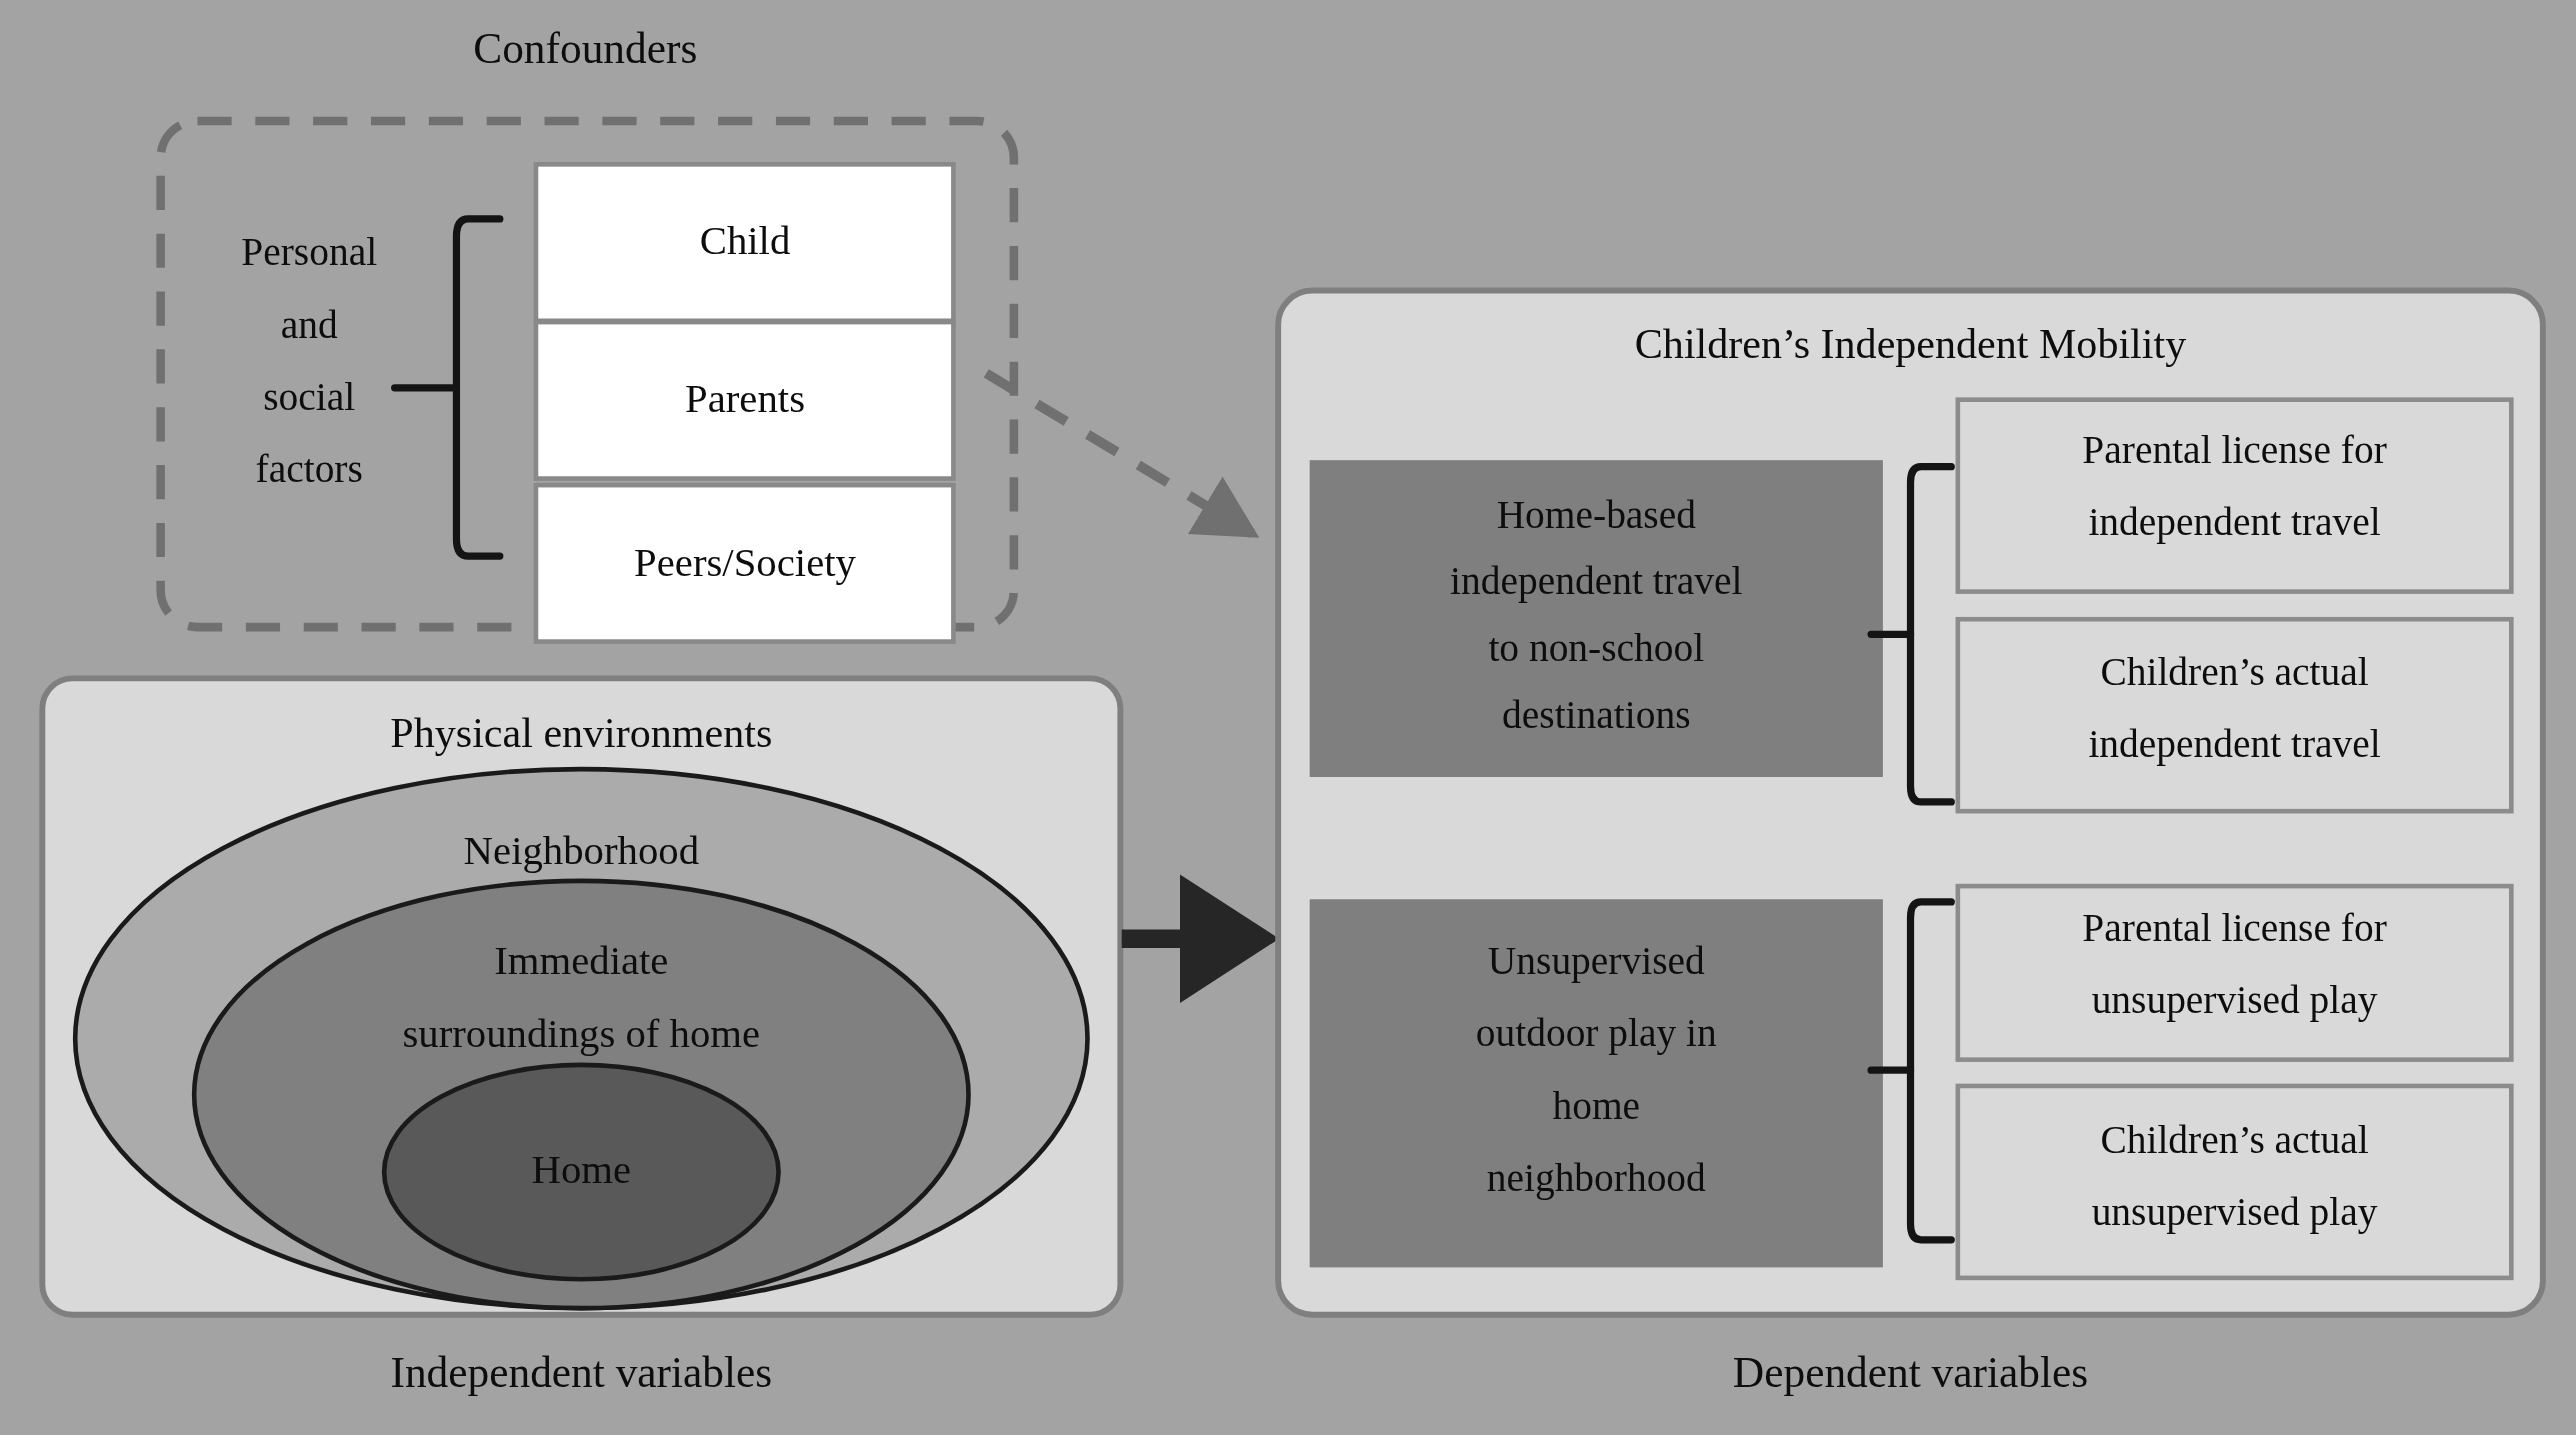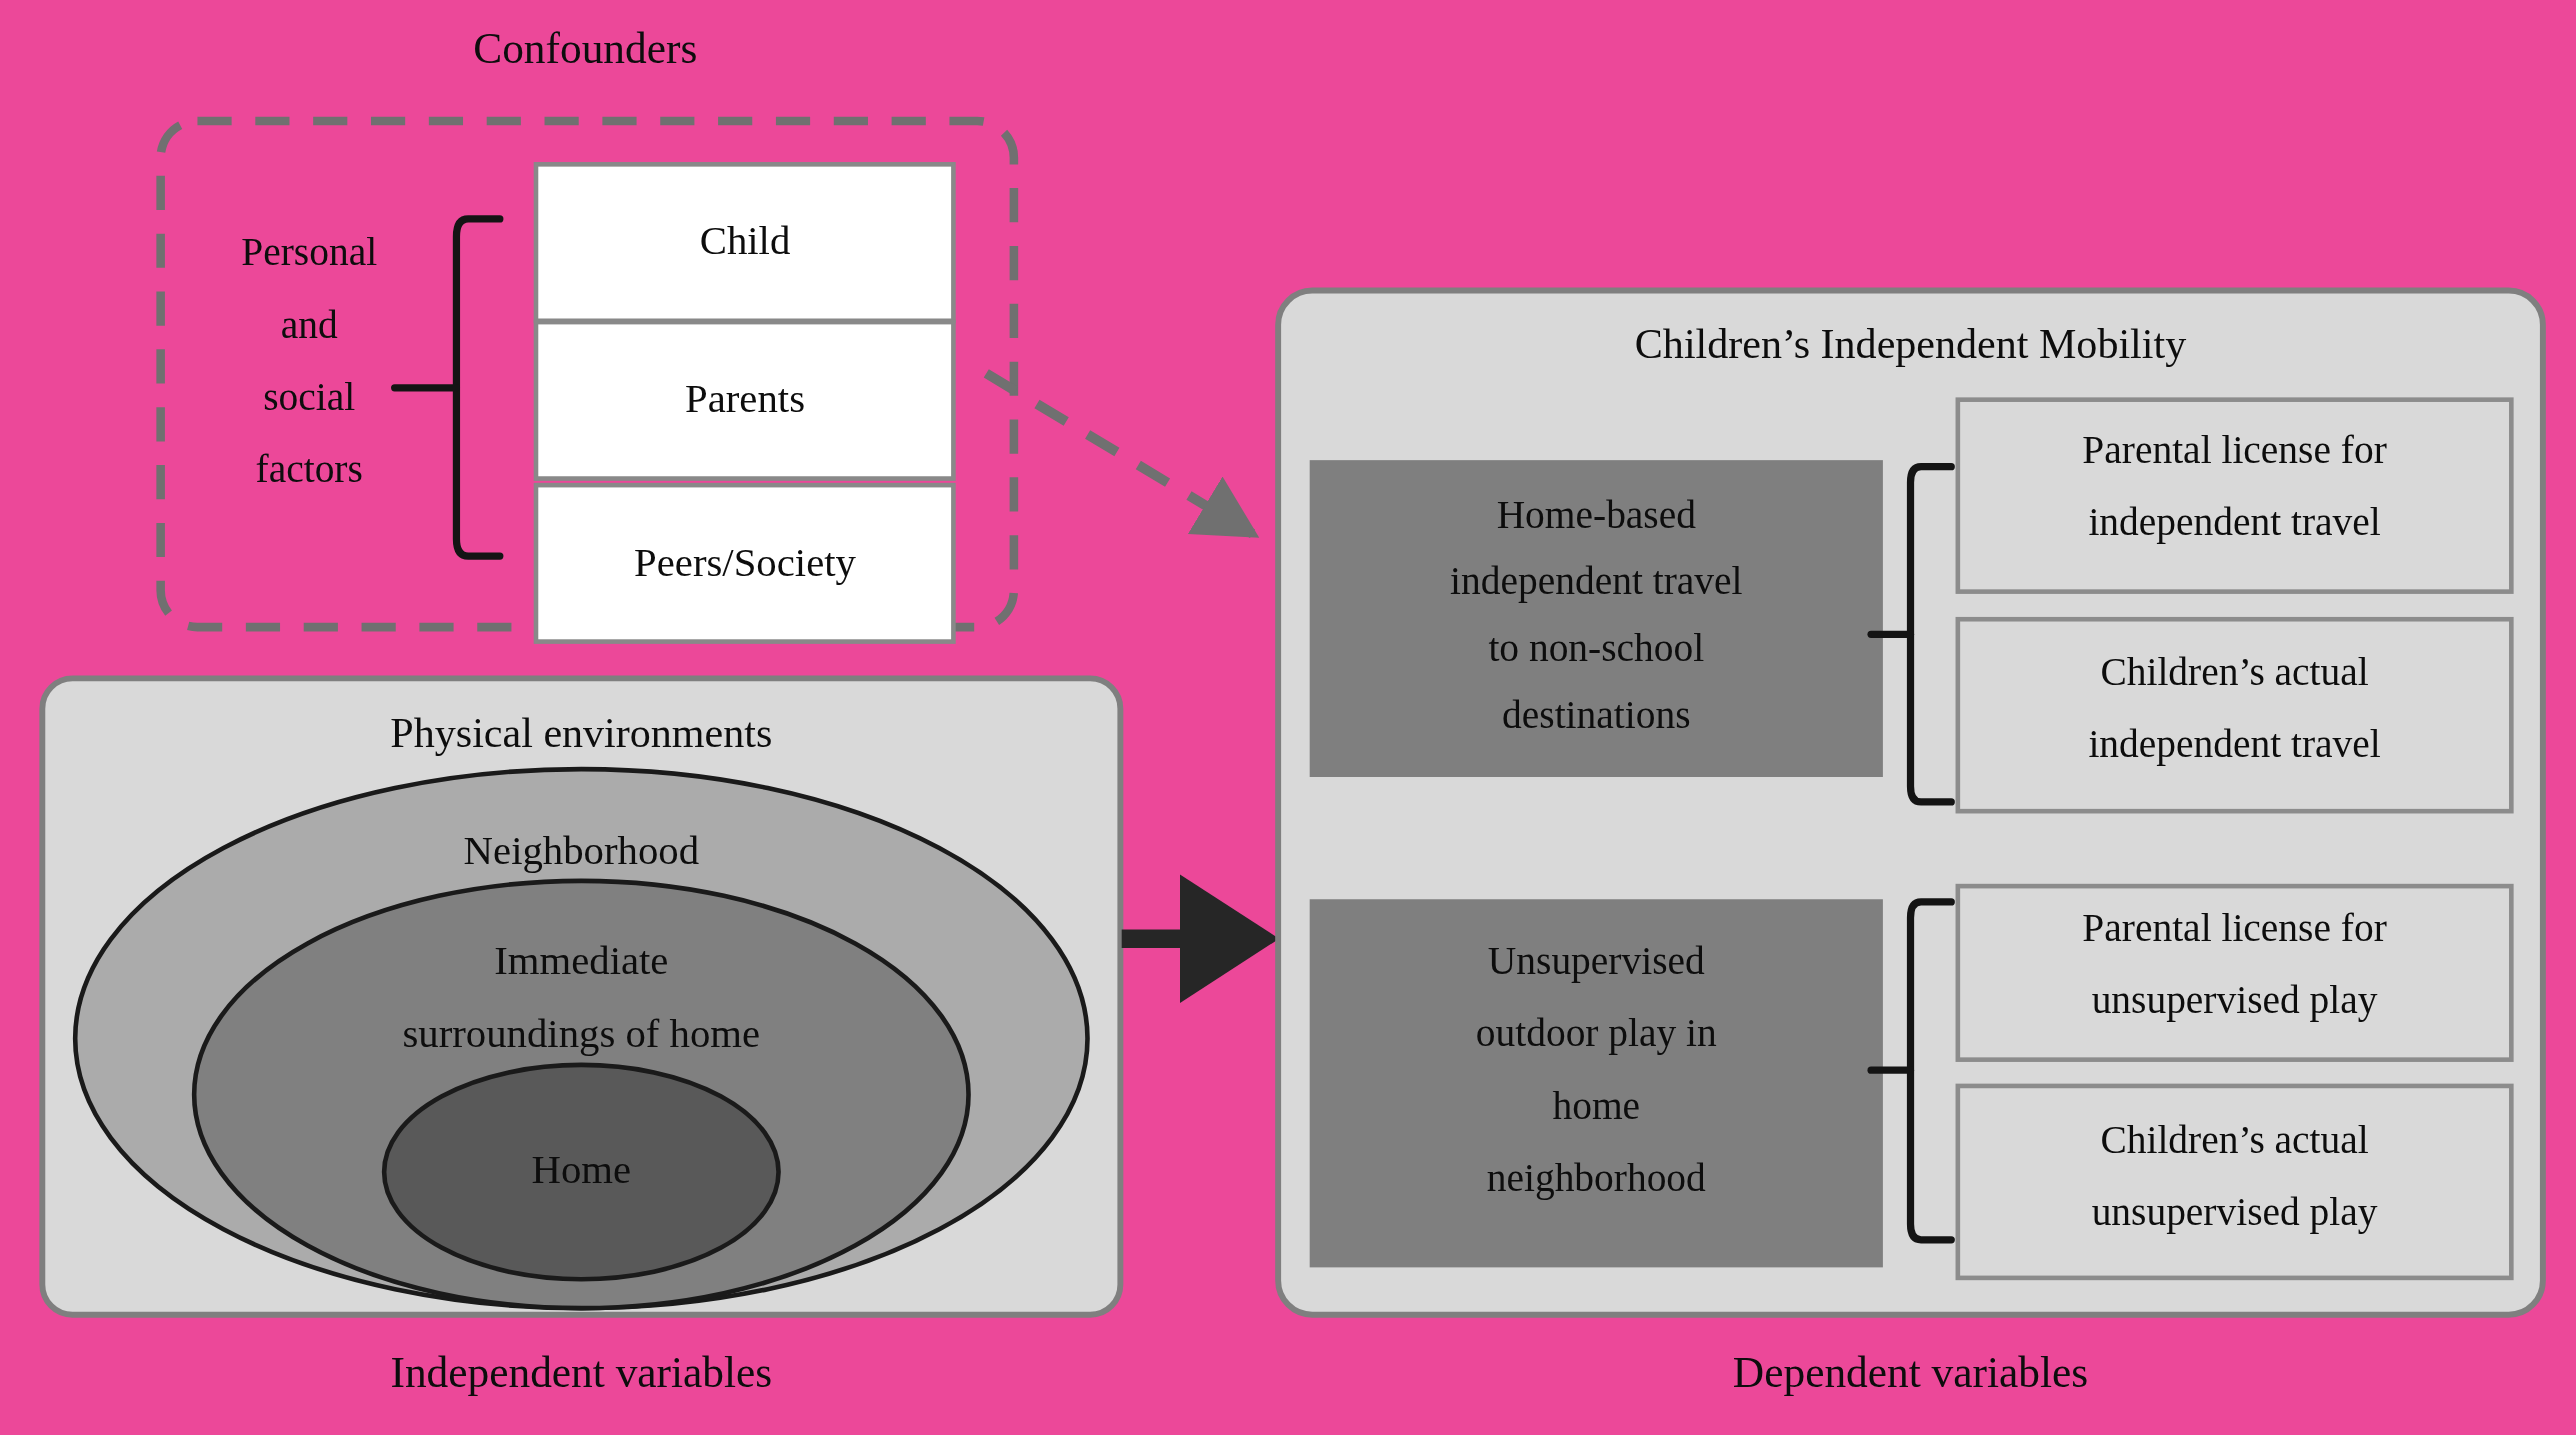--- a/index.html
+++ b/index.html
@@ -4,21 +4,21 @@
 <style>
   html, body {
     margin: 0;
     padding: 0;
     background: #ffffff;
   }
   #stage {
     position: relative;
     width: 2576px;
     height: 1435px;
-    background: #ec4899;
+    background: #a3a3a3;
     font-family: "Liberation Serif", "DejaVu Serif", serif;
     overflow: hidden;
   }
   svg.diagram {
     position: absolute;
     left: 0; top: 0;
     width: 2576px;
     height: 1435px;
   }
   .lbl {

